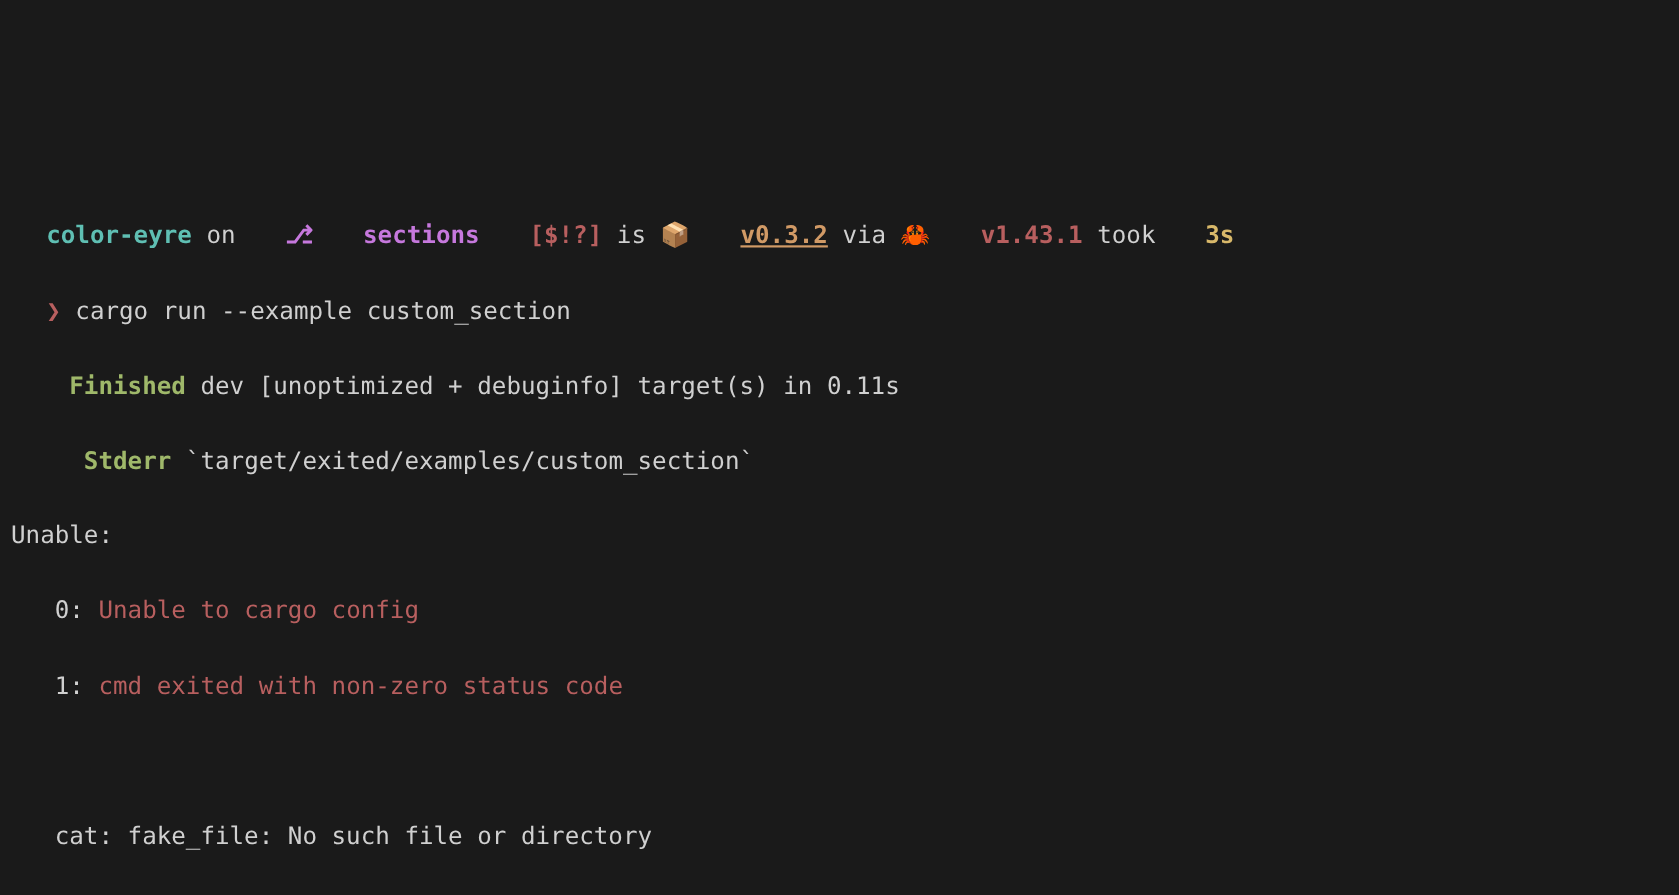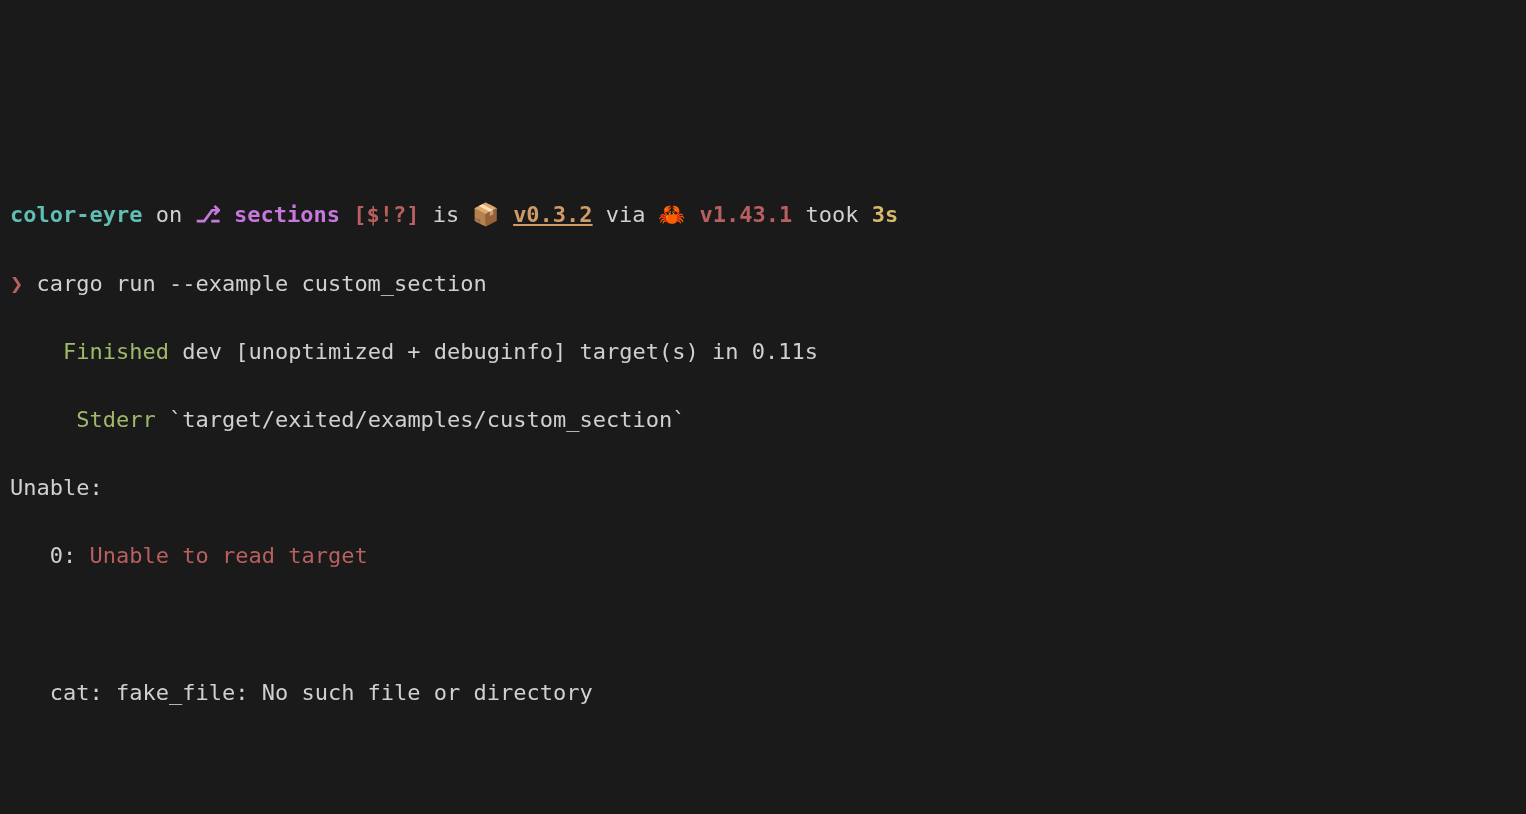--- a/index.html
+++ b/index.html
@@ -13,37 +13,38 @@
       white-space: pre;
       width: 1526px;
       height: 814px;
       overflow: hidden;
     }
     .cyan { color: #5fbfb3; }
     .magenta { color: #c678dd; }
     .yellow { color: #d8b86a; }
     .orange { color: #d19a66; text-decoration: underline; }
     .red { color: #b85f5f; }
-    .green { color: #9fb86a; font-weight: normal; }
-    .bold { font-weight: bold; }
+    .green { color: #9fb86a; font-weight: bold; }
+    .bold { font-weight: bold; margin-left: 32px; }
     .line { display: block; }
     .blank { height: 1.55em; }
   </style>
 </head>
 <body>
 
 
 
 <div>
 <span class="line"><span class="cyan bold">color-eyre</span><span> on </span><span class="magenta bold">⎇</span><span class="magenta bold"> sections</span><span class="red bold"> [$!?]</span><span> is </span><span>📦 </span><span class="orange bold">v0.3.2</span><span> via </span><span>🦀 </span><span class="red bold">v1.43.1</span><span> took </span><span class="yellow bold">3s</span></span>
 <span class="line"><span class="red bold">❯</span><span> cargo run --example custom_section</span></span>
 <span class="line">    <span class="green">Finished</span><span> dev [unoptimized + debuginfo] target(s) in 0.11s</span></span>
 <span class="line">     <span class="green">Stderr</span><span> `target/exited/examples/custom_section`</span></span>
 <span class="line">Unable:</span>
-<span class="line">   <span>0:</span> <span class="red">Unable to read target</span></span>
+<span class="line">   <span>0:</span> <span class="red">Unable to cargo config</span></span>
+<span class="line">   <span>1:</span> <span class="red">cmd exited with non-zero status code</span></span>
 <div class="blank"></div>
 <span class="line">   cat: fake_file: No such file or directory</span>
 
 
 
 
 
 
 
 

